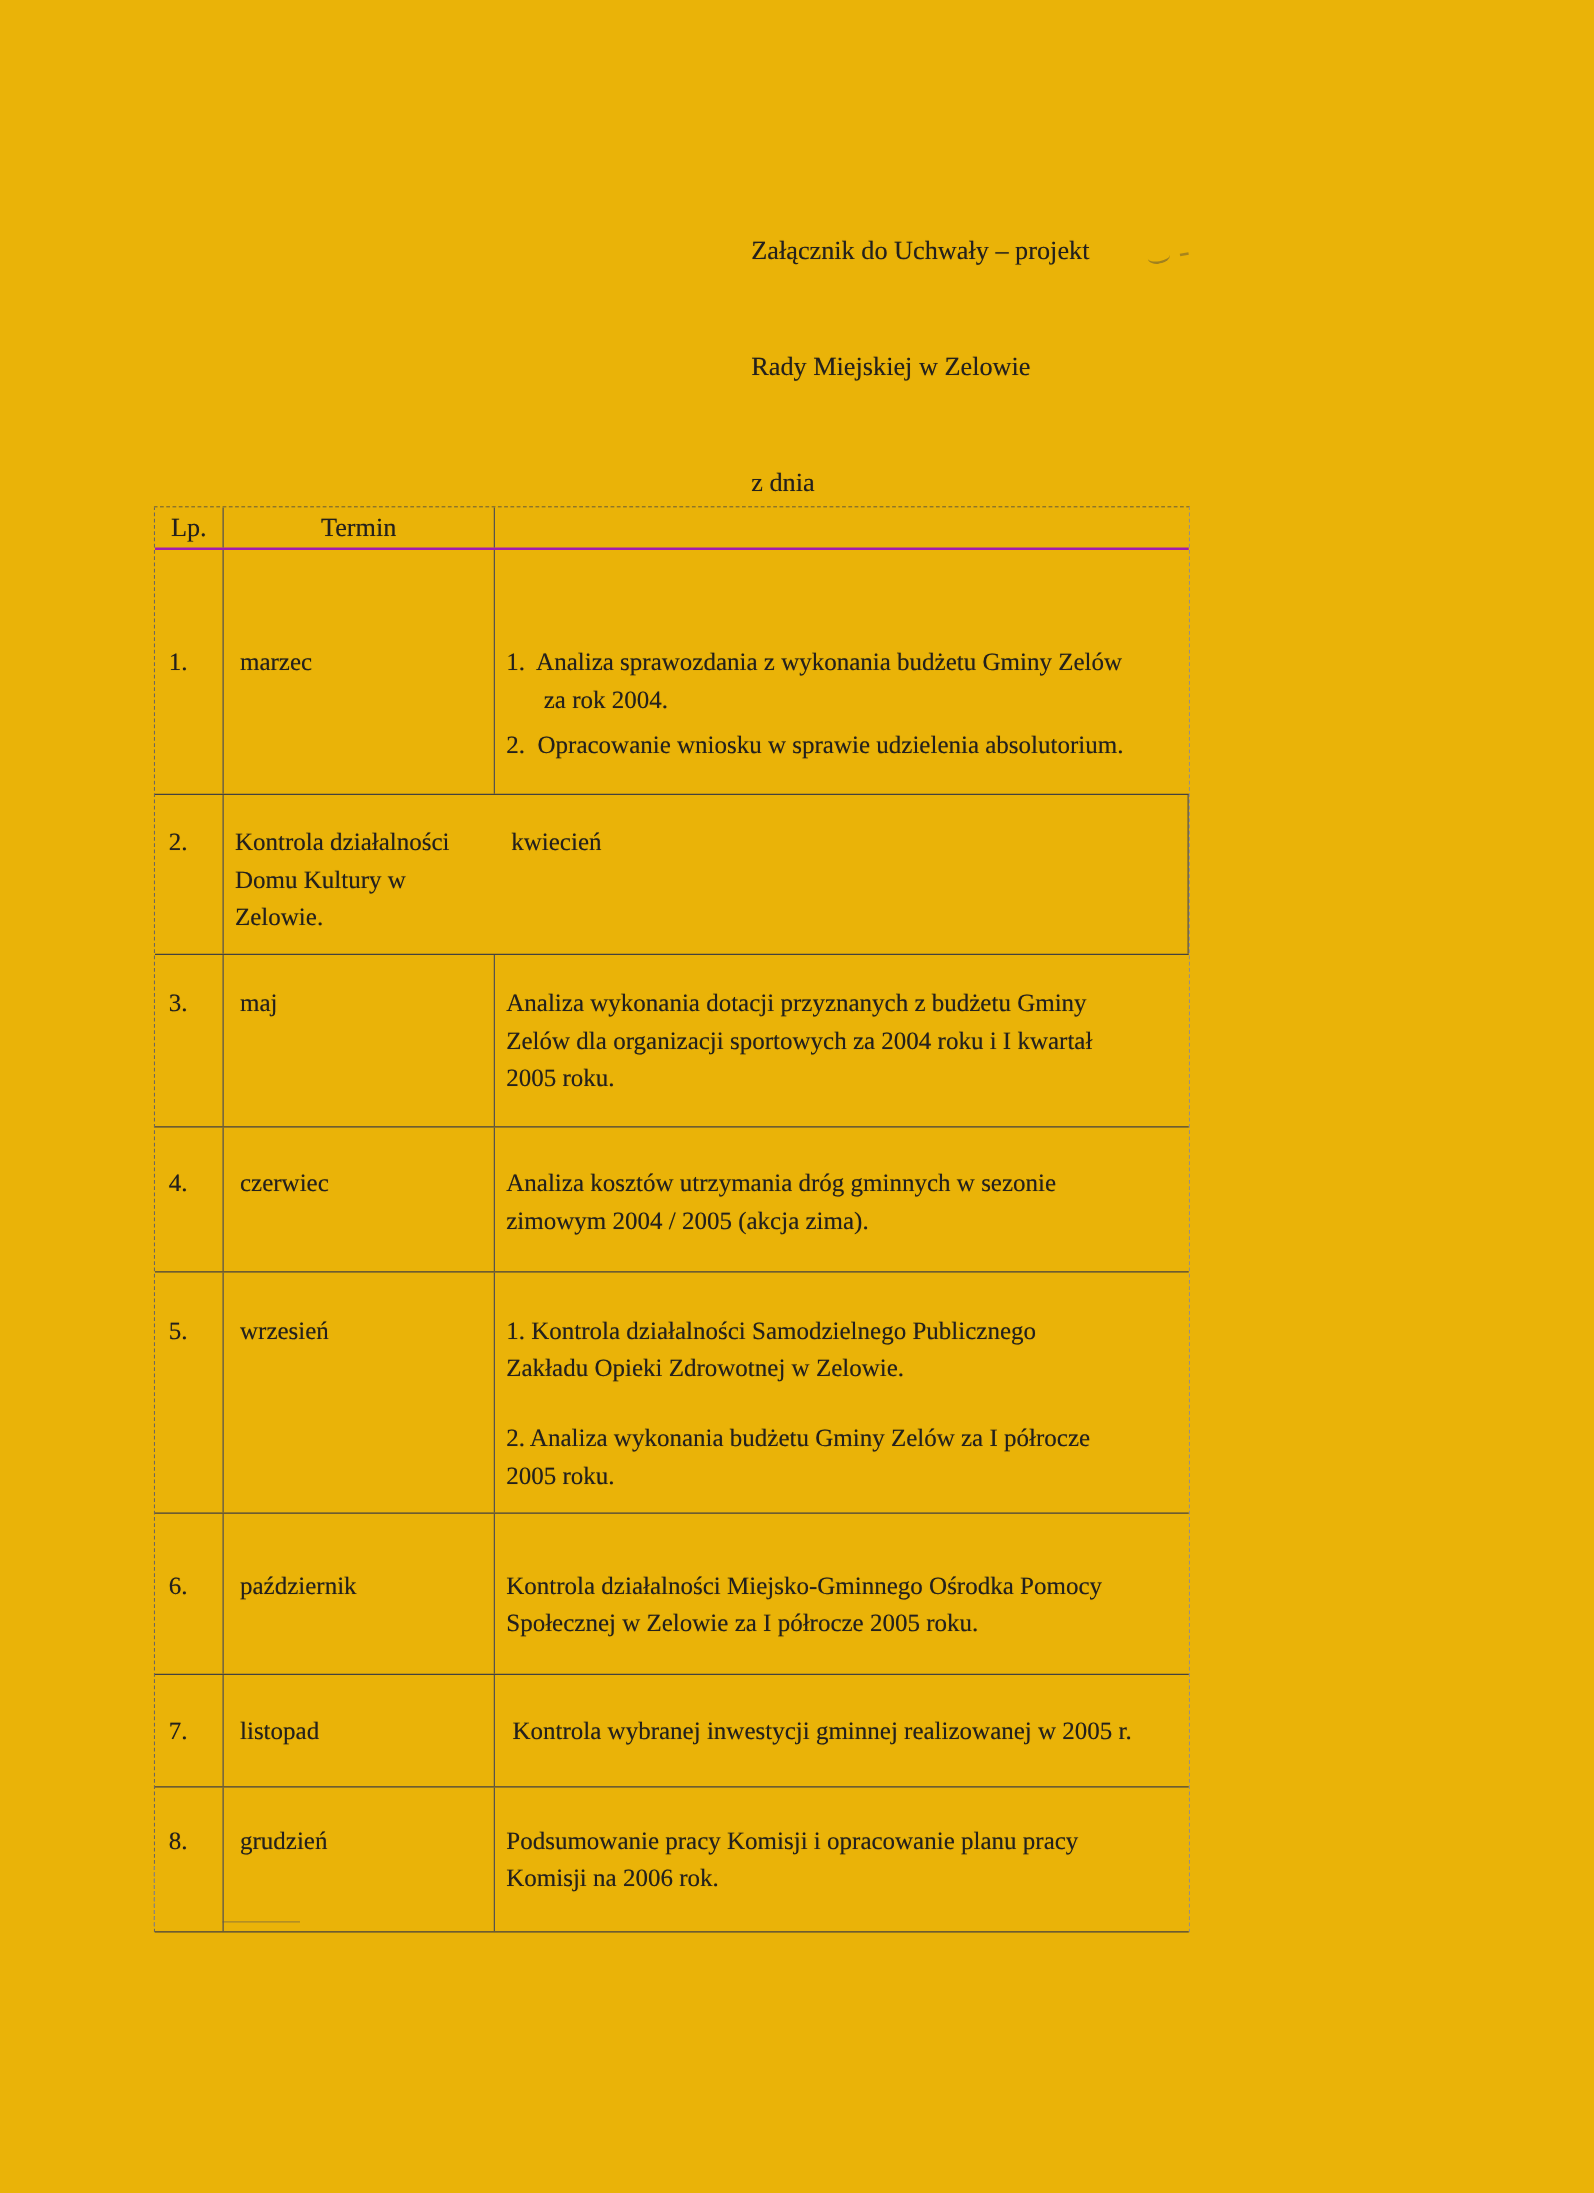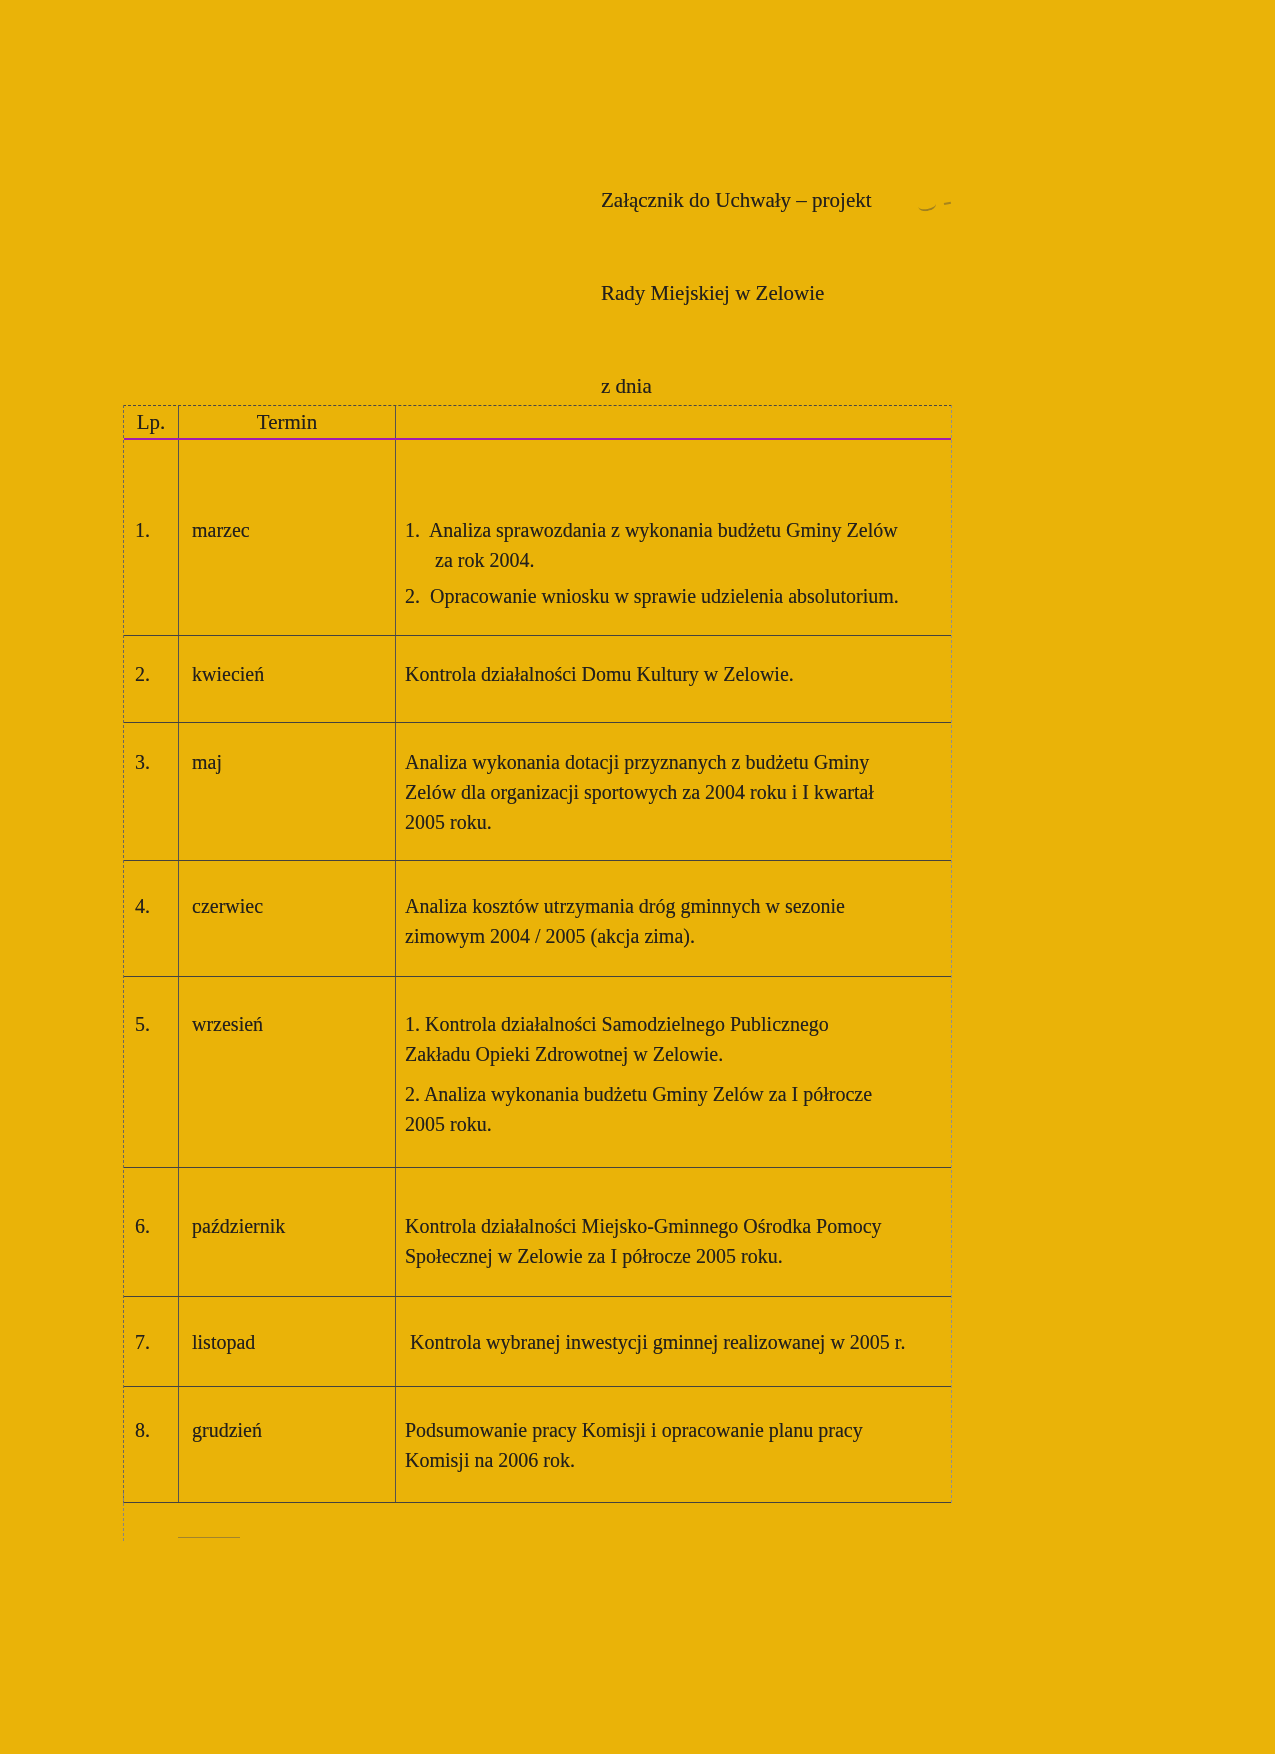--- a/index.html
+++ b/index.html
@@ -105,24 +105,24 @@
           <div class="td lp" style="padding-top: 75px;">1.</div>
           <div class="td termin" style="padding-top: 75px;">marzec</div>
           <div class="td tematyka" style="padding-top: 75px;">
             <div class="para">1.  Analiza sprawozdania z wykonania budżetu Gminy Zelów
       za rok 2004.</div>
             <div class="para" style="margin-top: 6px;">2.  Opracowanie wniosku w sprawie udzielenia absolutorium.</div>
           </div>
         </div>
         <div class="tr" style="min-height: 86px;">
           <div class="td lp" style="padding-top: 23px;">2.</div>
-          <div class="td termin" style="padding-top: 23px;">kwiecień</div>
           <div class="td tematyka" style="padding-top: 23px;">
             <div class="para">Kontrola działalności Domu Kultury w Zelowie.</div>
           </div>
+          <div class="td termin" style="padding-top: 23px;">kwiecień</div>
         </div>
         <div class="tr" style="min-height: 137px;">
           <div class="td lp" style="padding-top: 24px;">3.</div>
           <div class="td termin" style="padding-top: 24px;">maj</div>
           <div class="td tematyka" style="padding-top: 24px;">
             <div class="para">Analiza wykonania dotacji przyznanych z budżetu Gminy
 Zelów dla organizacji sportowych za 2004 roku i I kwartał
 2005 roku.</div>
           </div>
         </div>
@@ -133,21 +133,21 @@
             <div class="para">Analiza kosztów utrzymania dróg gminnych w sezonie
 zimowym 2004 / 2005 (akcja zima).</div>
           </div>
         </div>
         <div class="tr" style="min-height: 190px;">
           <div class="td lp" style="padding-top: 32px;">5.</div>
           <div class="td termin" style="padding-top: 32px;">wrzesień</div>
           <div class="td tematyka" style="padding-top: 32px;">
             <div class="para">1. Kontrola działalności Samodzielnego Publicznego
 Zakładu Opieki Zdrowotnej w Zelowie.</div>
-            <div class="para" style="margin-top: 10px;">2. Analiza wykonania budżetu Gminy Zelów za I półrocze
+            <div class="para" style="margin-top: 26px;">2. Analiza wykonania budżetu Gminy Zelów za I półrocze
 2005 roku.</div>
           </div>
         </div>
         <div class="tr" style="min-height: 128px;">
           <div class="td lp" style="padding-top: 43px;">6.</div>
           <div class="td termin" style="padding-top: 43px;">październik</div>
           <div class="td tematyka" style="padding-top: 43px;">
             <div class="para">Kontrola działalności Miejsko-Gminnego Ośrodka Pomocy
 Społecznej w Zelowie za I półrocze 2005 roku.</div>
           </div>

